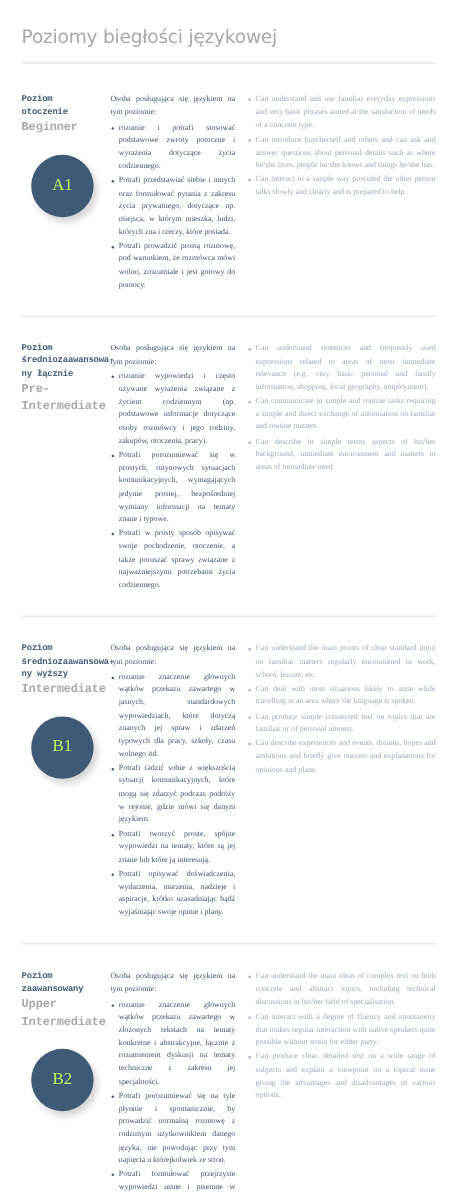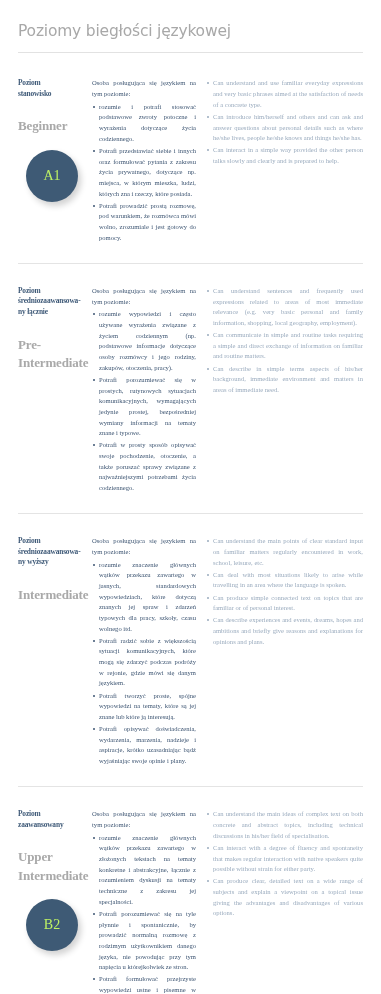--- a/index.html
+++ b/index.html
@@ -54,35 +54,35 @@
   .rule-space-bot { margin-bottom: 22px; }
 
   
   .col-label {
     width: 74px;
     flex: 0 0 74px;
     padding-right: 6px;
     box-sizing: border-box;
   }
   .lvl-title {
-    font-family: Liberation Serif, serif;
+    font-family: Liberation Mono, monospace;
     font-size: 7.4px;
     font-weight: bold;
     color: #3f5a78;
     line-height: 1.42;
     letter-spacing: -0.15px;
   }
   .lvl-sub {
-    font-family: Liberation Serif, serif;
-    font-size: 13px;
+    font-family: Liberation Mono, monospace;
+    font-size: 10px;
     font-weight: bold;
     color: #a9a9a9;
     line-height: 1.42;
     letter-spacing: -0.15px;
-    margin-top: 18px;
+    margin-top: 1px;
   }
   .badge-wrap {
     margin-top: 14px;
     position: relative;
     width: 74px;
     height: 60px;
   }
   .badge {
     position: absolute;
     left: 8px;
@@ -150,21 +150,21 @@
 <body>
 
 <div class="page">
 
   <div class="page-title">Poziomy biegłości językowej</div>
   <div class="title-rule"></div>
 
   <div class="section sec-gap-1">
     <div class="col-label">
       <div class="lvl-title">Poziom</div>
-      <div class="lvl-title">stanowisko</div>
+      <div class="lvl-title">otoczenie</div>
       <div class="lvl-sub">Beginner</div>
       <div class="badge-wrap">
         <div class="badge">A1</div>
       </div>
     </div>
     <div class="col-pl">
       <p class="lead">Osoba posługująca się językiem na tym poziomie:</p>
       <ul class="bullets">
         <li>rozumie i potrafi stosować podstawowe zwroty potoczne i wyrażenia dotyczące życia codziennego.</li>
         <li>Potrafi przedstawiać siebie i innych oraz formułować pytania z zakresu życia prywatnego, dotyczące np. miejsca, w którym mieszka, ludzi, których zna i rzeczy, które posiada.</li>
@@ -207,20 +207,23 @@
   </div>
 
   <div class="sec-rule rule-space-top rule-space-bot"></div>
 
   <div class="section">
     <div class="col-label">
       <div class="lvl-title">Poziom</div>
       <div class="lvl-title">średniozaawansowa-</div>
       <div class="lvl-title">ny wyższy</div>
       <div class="lvl-sub">Intermediate</div>
+      <div class="badge-wrap">
+        <div class="badge">B1</div>
+      </div>
     </div>
     <div class="col-pl">
       <p class="lead">Osoba posługująca się językiem na tym poziomie:</p>
       <ul class="bullets">
         <li>rozumie znaczenie głównych wątków przekazu zawartego w jasnych, standardowych wypowiedziach, które dotyczą znanych jej spraw i zdarzeń typowych dla pracy, szkoły, czasu wolnego itd.</li>
         <li>Potrafi radzić sobie z większością sytuacji komunikacyjnych, które mogą się zdarzyć podczas podróży w rejonie, gdzie mówi się danym językiem.</li>
         <li>Potrafi tworzyć proste, spójne wypowiedzi na tematy, które są jej znane lub które ją interesują.</li>
         <li>Potrafi opisywać doświadczenia, wydarzenia, marzenia, nadzieje i aspiracje, krótko uzasadniając bądź wyjaśniając swoje opinie i plany.</li>
       </ul>
     </div>

